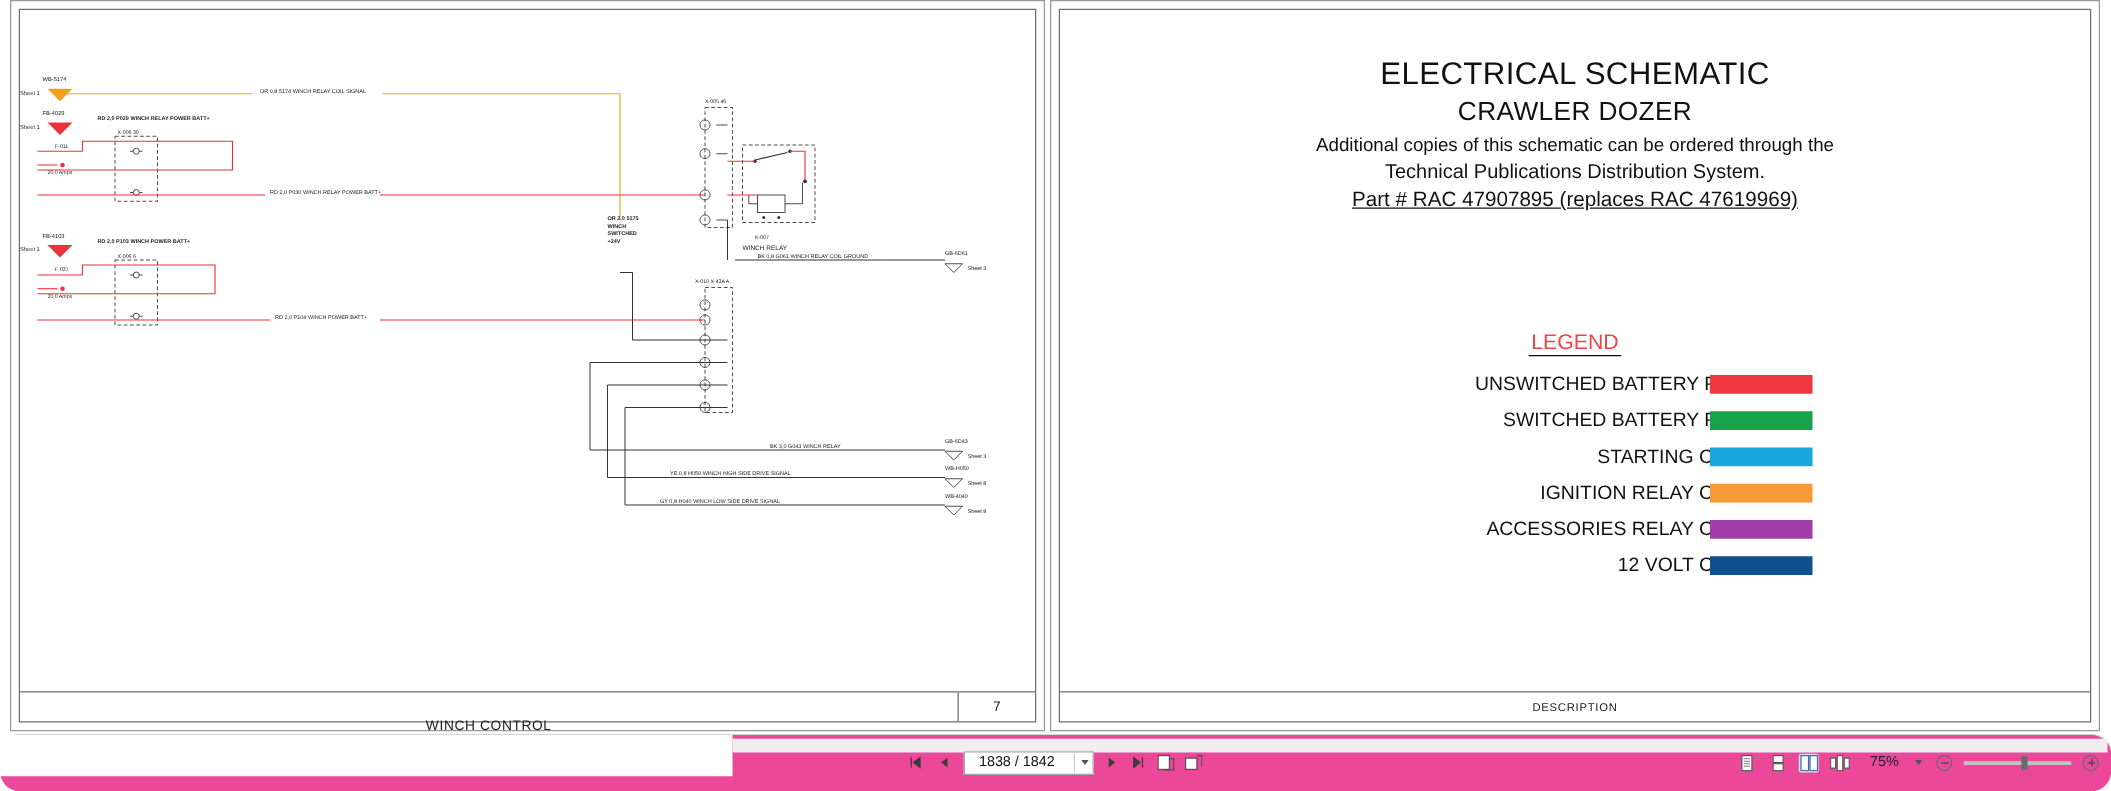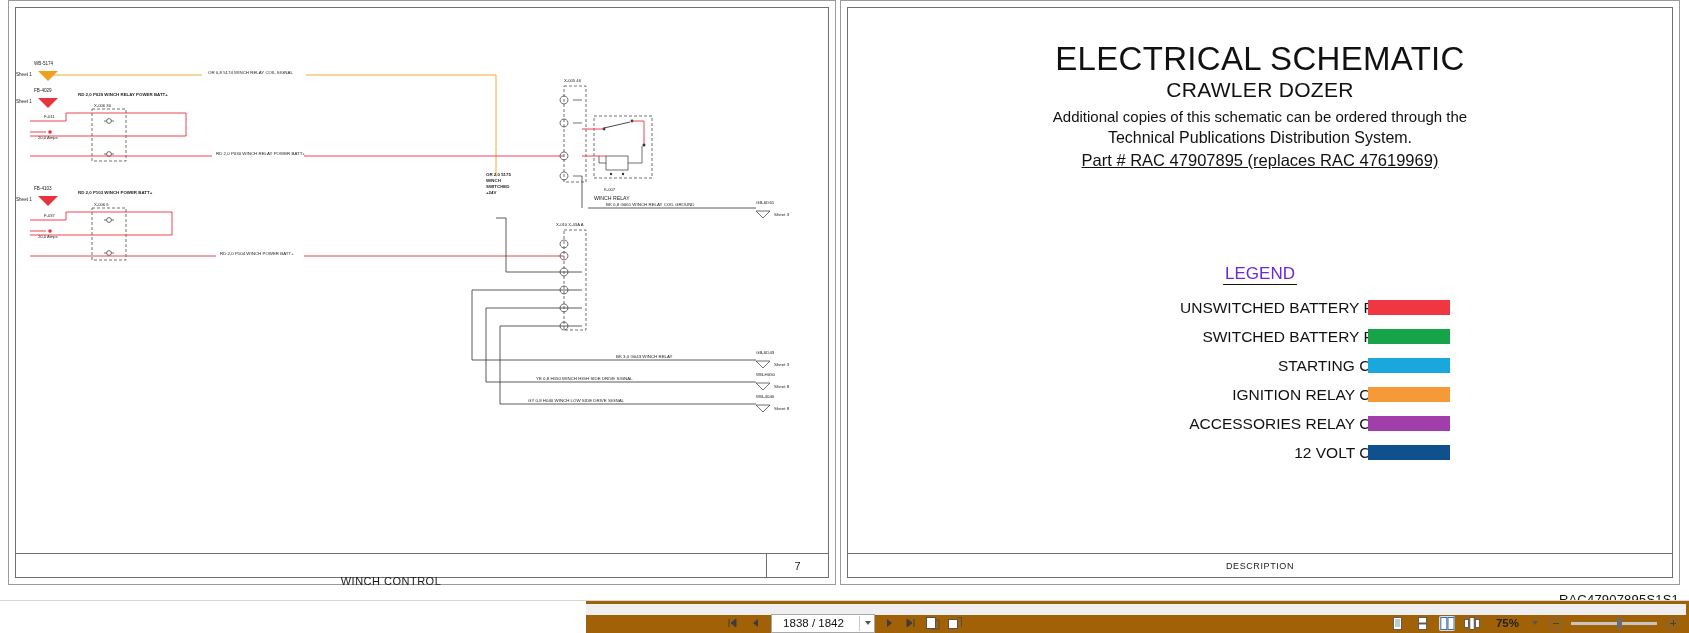--- a/index.html
+++ b/index.html
@@ -66,33 +66,33 @@
     position: absolute;
     left: 6px; top: 6px; right: 6px; bottom: 6px;
     border: 1px solid #6f6f6f;
   }
   .rp-title {
     position: absolute;
     left: 0; right: 0; top: 36px;
     text-align: center;
     color: #111;
   }
-  .rp-title .t1 { font-size: 33px; line-height: 30px; letter-spacing: .3px; }
+  .rp-title .t1 { font-size: 25px; line-height: 30px; letter-spacing: .3px; }
   .rp-title .t2 { font-size: 25px; line-height: 30px; letter-spacing: .3px; }
   .rp-title .t3 { font-size: 21px; line-height: 32px; letter-spacing: .3px; }
   .rp-title .t4 { font-size: 15px; line-height: 21px; }
   .rp-title .t5 { font-size: 16px; line-height: 21px; }
   .rp-title .t6 { font-size: 16.5px; line-height: 24px; text-decoration: underline; }
 
   .legend-head {
     position: absolute;
     left: 0; right: 0; top: 256px;
     text-align: center;
     font-size: 17px;
-    color: #6d28d9;
+    color: #ef4444;
   }
   .legend-head span { border-bottom: 1px solid #111; padding: 0 2px 1px 2px; }
 
   .legend-list {
     position: absolute;
     left: 100px; right: 30px; top: 285px;
   }
   .legend-row {
     position: relative;
     height: 29px;
@@ -133,25 +133,26 @@
     top: 592px;
     font-size: 13px;
     color: #111;
     letter-spacing: .2px;
   }
 
   
   .toolbar {
     position: absolute;
     left: 0; bottom: 0;
-    width: 1689px; height: 33px;
-    background: #a16207;
+    width: 1689px; height: 46px;
+    background: #ec4899;
     border-top: 1px solid #d7d7d7;
     display: flex;
     align-items: center;
+    border-radius: 16px;
   }
   .tb-left-fill {
     position: absolute; left: 0; top: 0; width: 586px; height: 33px;
     background: #ffffff;
   }
   .tb-scrollbar {
     position: absolute; left: 586px; top: 3px; width: 1100px; height: 11px;
     background: #efefef;
   }
   .tb-center {
@@ -204,21 +205,20 @@
     display: flex; align-items: center; justify-content: center;
     cursor: pointer;
   }
   .tb-right {
     position: absolute;
     right: 10px; top: 11px;
     height: 22px;
     display: flex;
     align-items: center;
     gap: 9px;
-    font-weight: bold;
   }
   .view-icon {
     width: 16px; height: 15px;
     display: flex; align-items: center; justify-content: center;
     cursor: pointer;
   }
   .view-icon.active { background: #cfe2f5; border-radius: 2px; }
   .zoom-label {
     font-size: 11.5px; color: #222;
     min-width: 30px; text-align: right;

